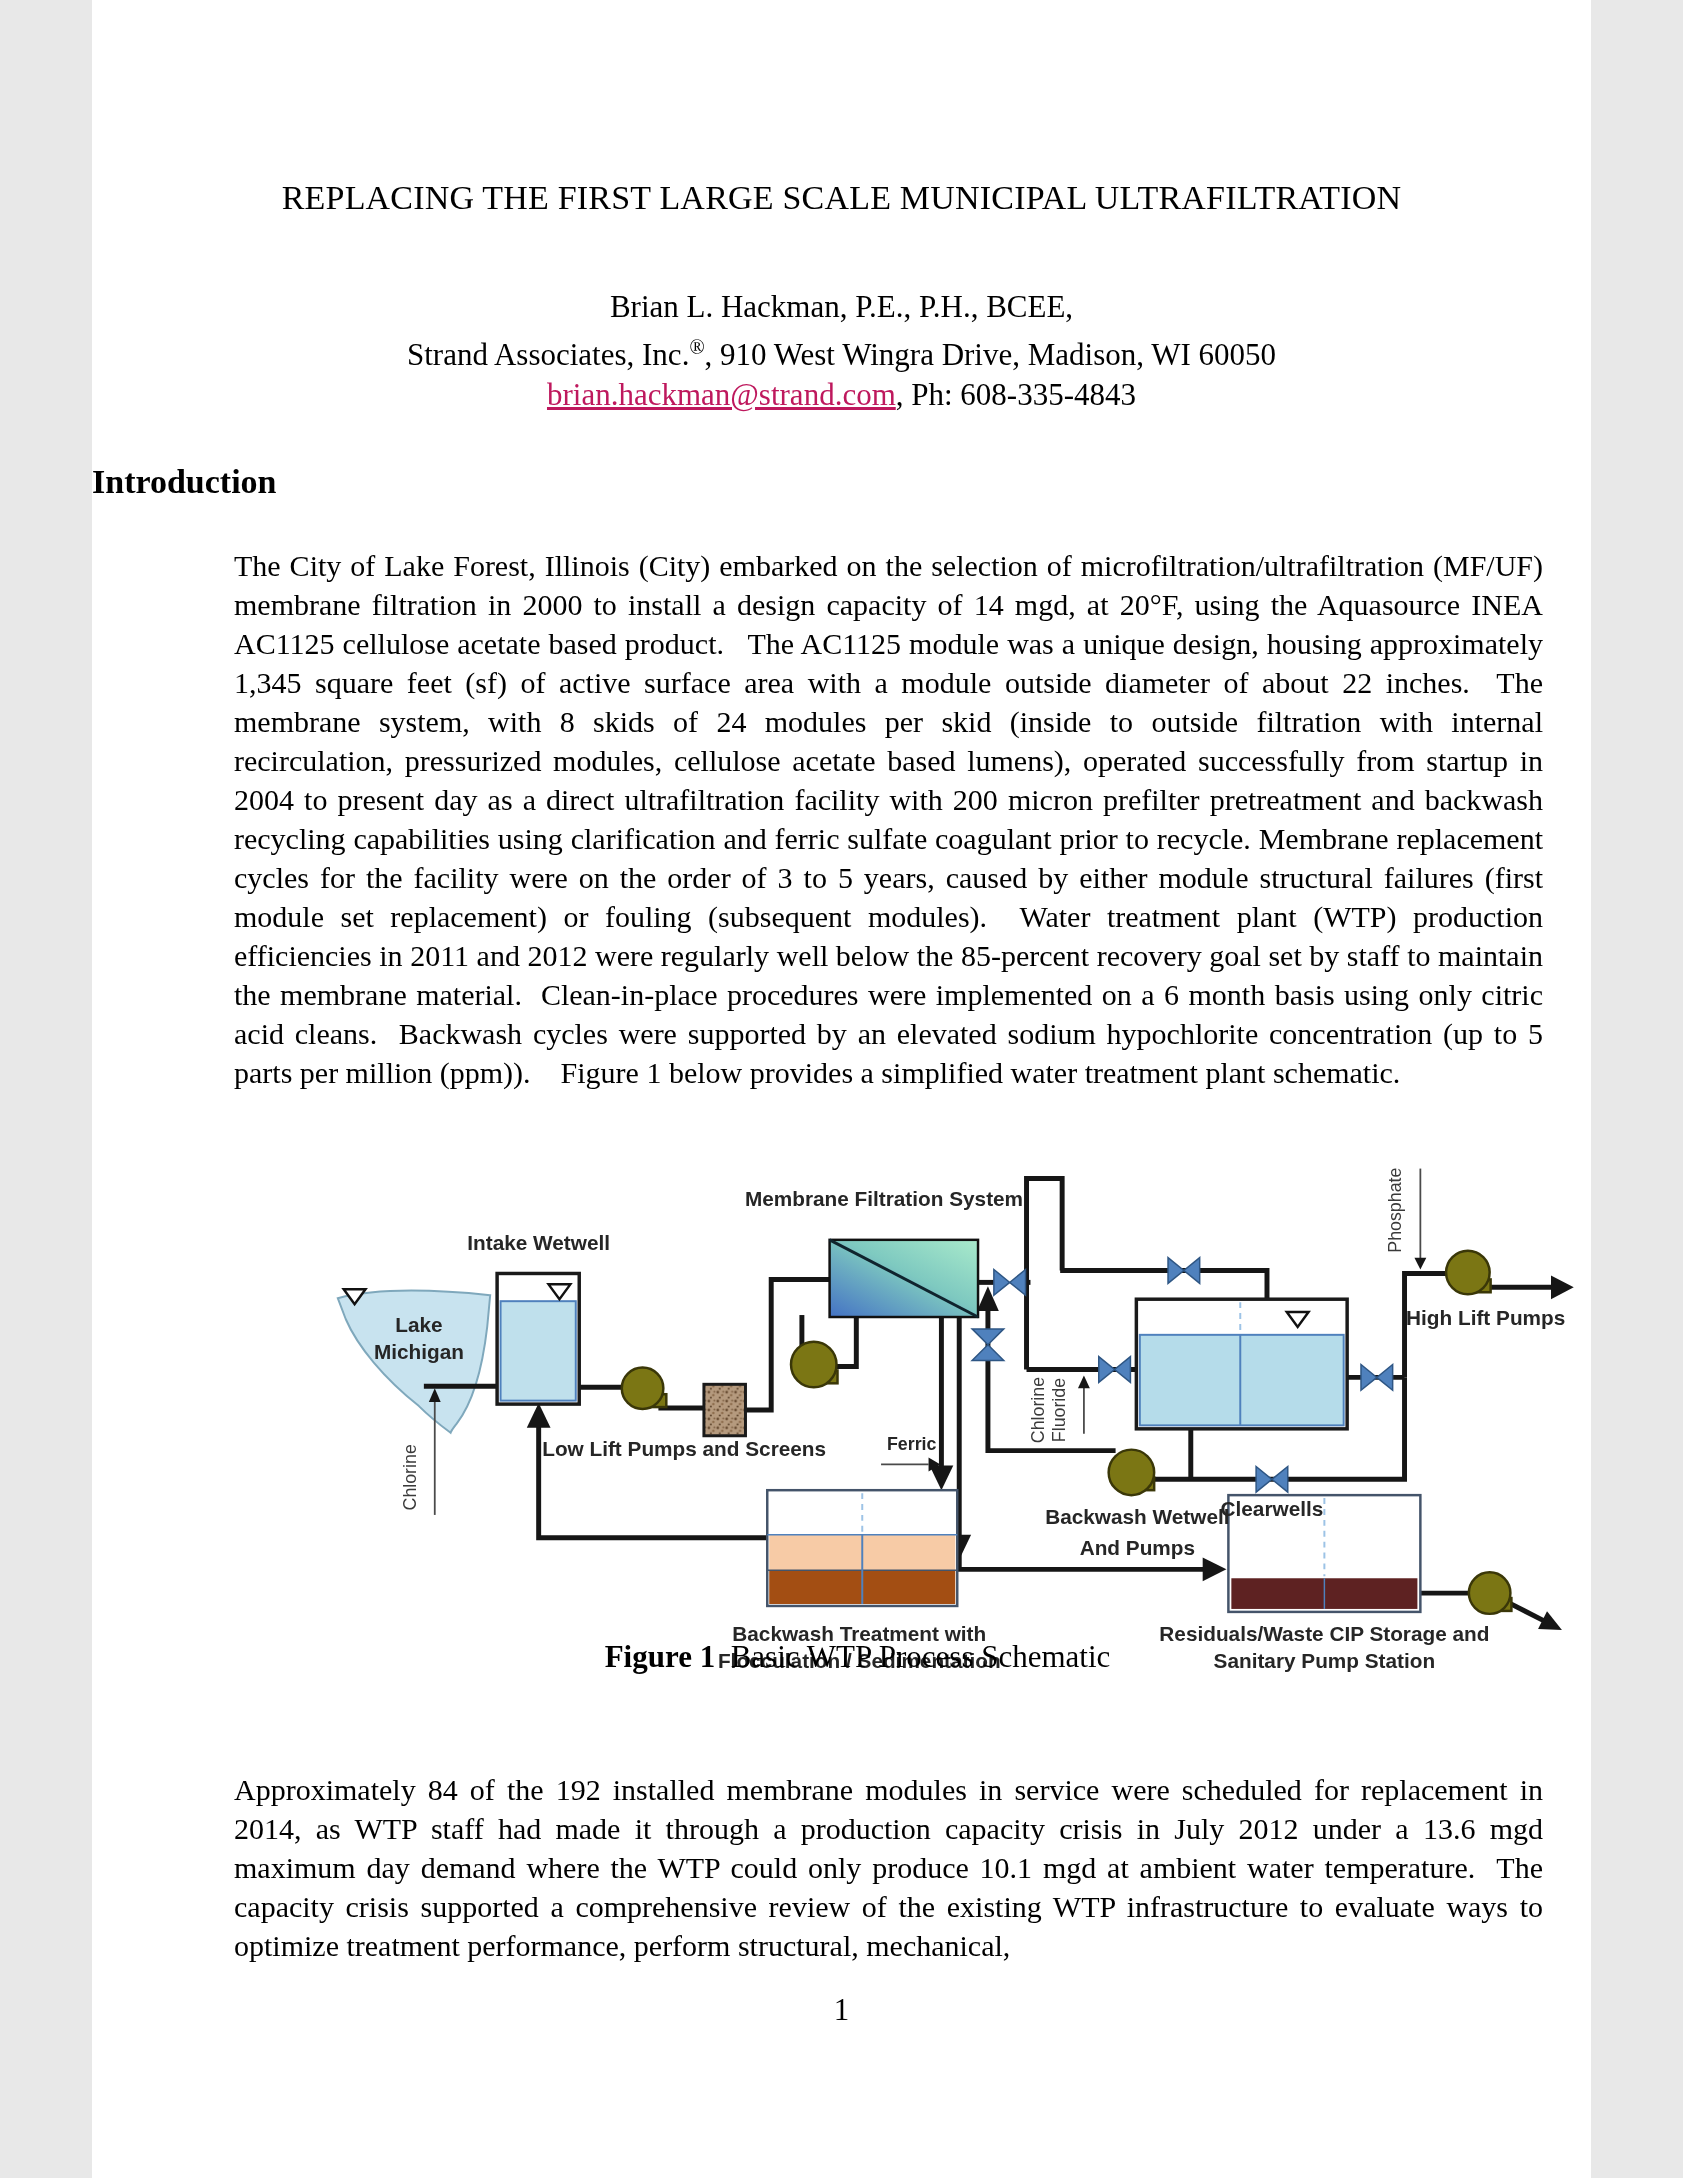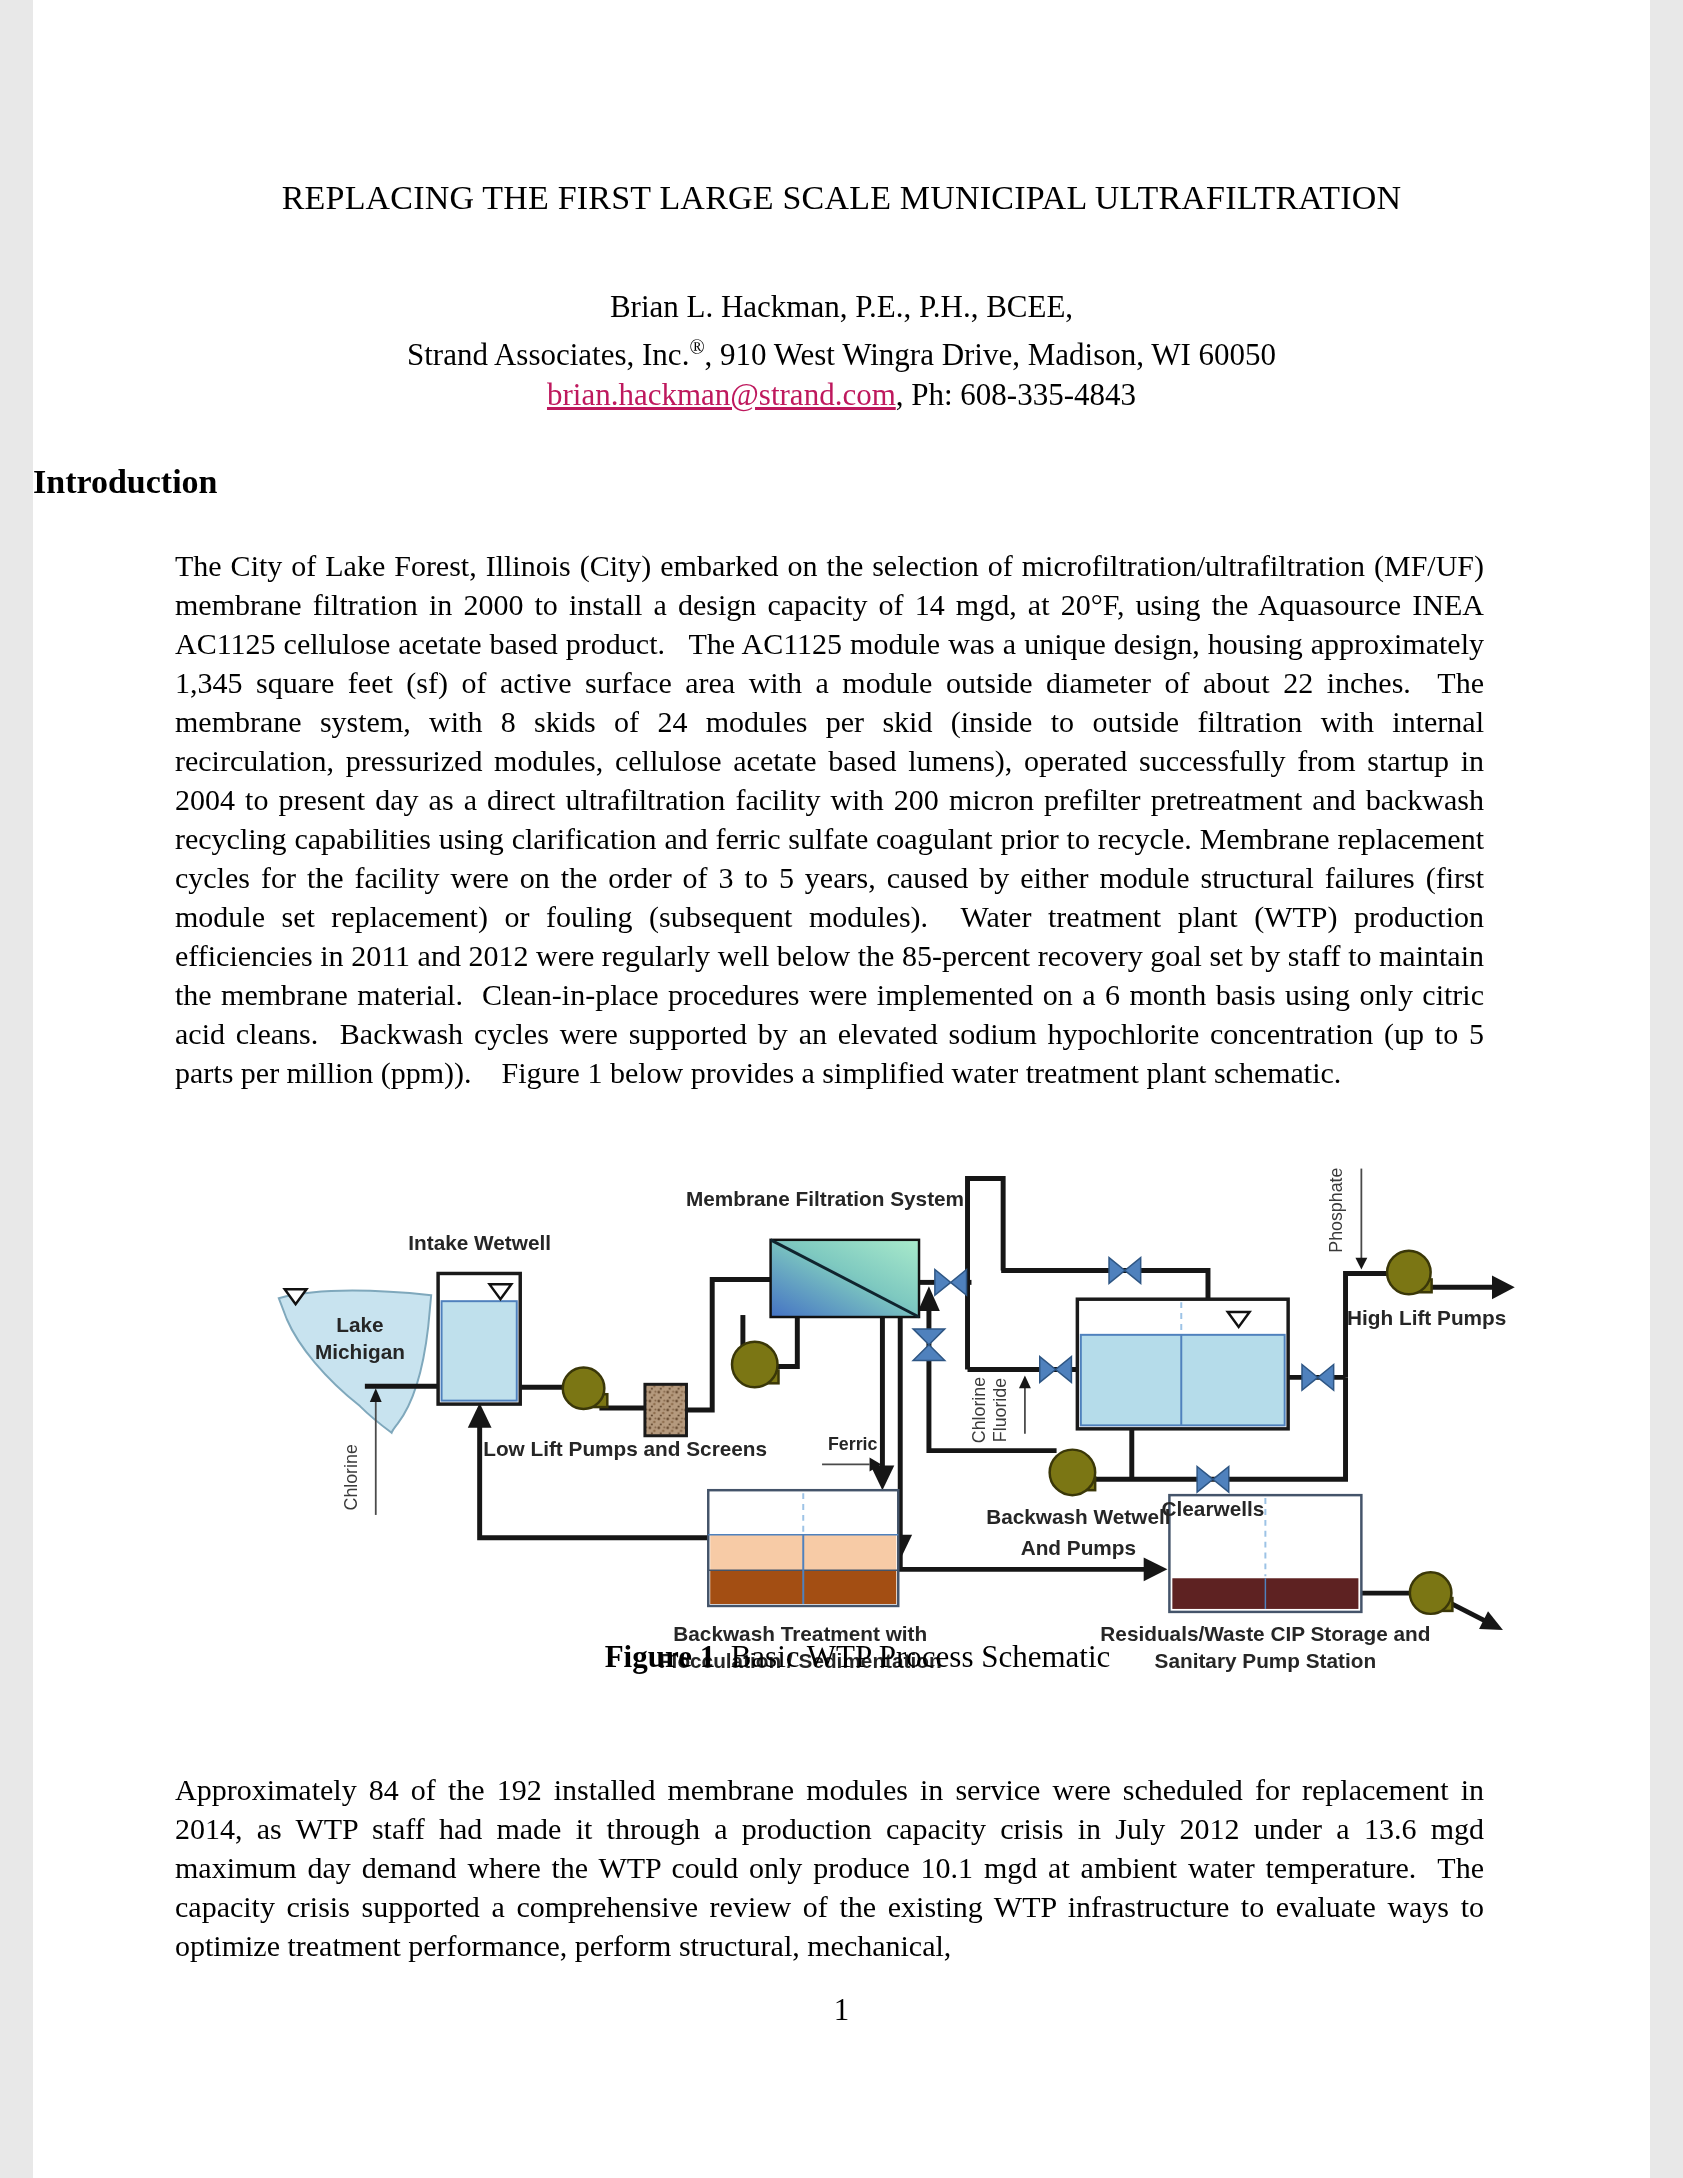--- a/index.html
+++ b/index.html
@@ -1,17 +1,17 @@
 <!DOCTYPE html>
 <html><head>
 <meta charset="utf-8">
 <style>
   html,body{margin:0;padding:0;background:#e8e8e8;}
   .page{
-    position:relative;width:1617px;height:2178px;background:#ffffff;
+    position:relative;width:1499px;height:2178px;background:#ffffff;
     margin:0 auto;overflow:hidden;
     font-family:"Liberation Serif","DejaVu Serif",serif;color:#000;
   }
   .title{position:absolute;top:174px;left:0;right:0;text-align:center;
     font-size:34px;line-height:48px;letter-spacing:0.2px;}
   .authors{position:absolute;top:287px;left:0;right:0;text-align:center;
     font-size:31px;line-height:40px;}
   .authors sup{font-size:20px;}
   .email-link{color:#be185d;text-decoration:underline;cursor:pointer;}
   .heading{position:absolute;top:463px;left:0;right:0;text-align:left;

